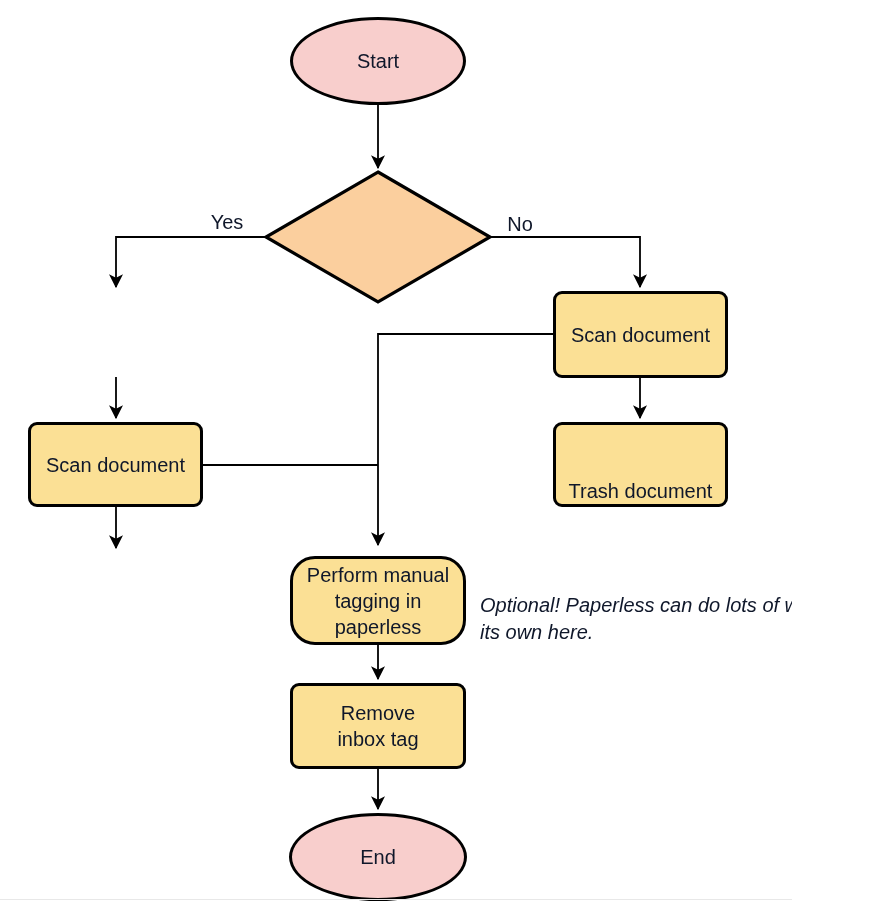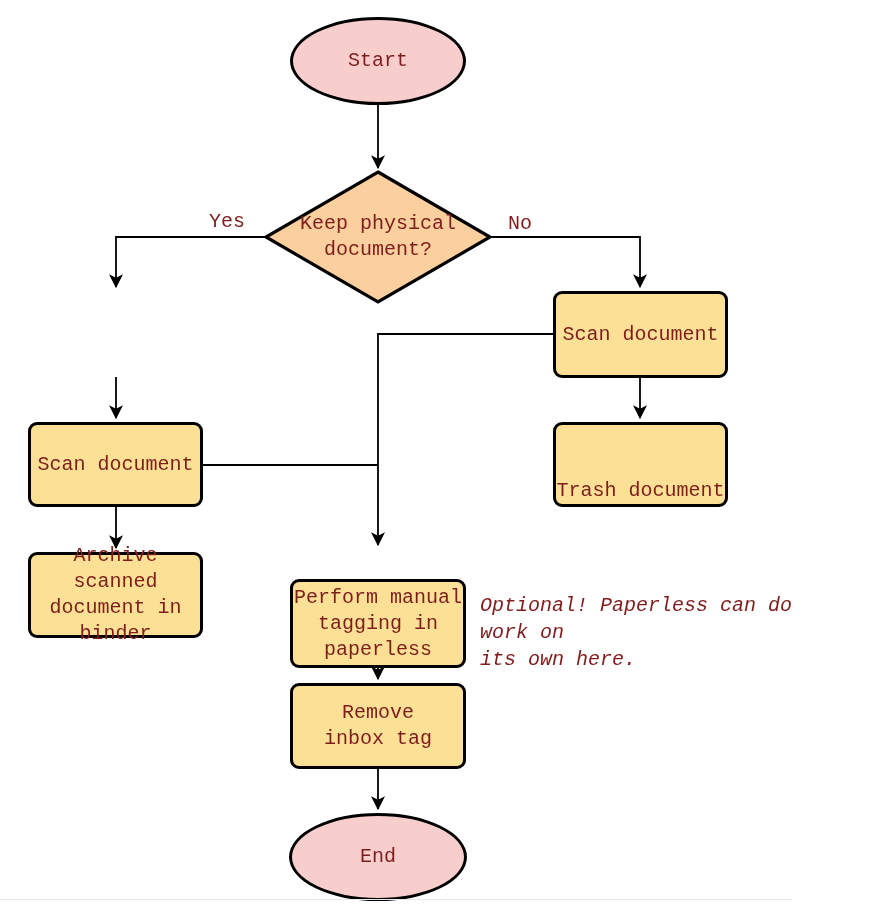--- a/index.html
+++ b/index.html
@@ -6,21 +6,21 @@
     --terminator-fill:#F8CECC;
     --decision-fill:#FBCF9E;
     --process-fill:#FBE095;
     --stroke-color:#000000;
     --page-edge:#e8e8e8;
   }
   *{box-sizing:border-box;margin:0;padding:0;}
   html,body{background:#ffffff;}
   .stage{
     position:relative;width:792px;height:907px;background:#ffffff;overflow:hidden;
-    font-family:Liberation Mono, monospace;color:#7f1d1d;
+    font-family:Liberation Sans, sans-serif;color:#0f172a;
   }
   .edges{position:absolute;left:0;top:0;width:888px;height:907px;}
   .node{
     position:absolute;display:flex;align-items:center;justify-content:center;
     text-align:center;font-size:20px;line-height:26px;white-space:pre-line;
     border:3px solid var(--stroke-color);
   }
   .process{background:var(--process-fill);border-radius:9px;}
   .terminator{background:var(--terminator-fill);border-radius:50%;}
   .diamond-label{
@@ -59,47 +59,40 @@
     <polyline points="378,638 378,679" marker-end="url(#arrow)"></polyline>
     <polyline points="378,769 378,809" marker-end="url(#arrow)"></polyline>
 
     <polygon points="378,172 490,237 378,302 266,237" style="fill:var(--decision-fill)" stroke-width="3.2"></polygon>
   </svg>
 
   <div class="node terminator" style="left:290px;top:17px;width:176px;height:88px;">
     <span>Start</span>
   </div>
 
-  <div class="diamond-label" style="left:298px;top:207px;width:160px;height:60px;">Keep physical
-document?</div>
 
   <div class="edge-label" style="left:197px;top:211px;width:60px;">Yes</div>
 
   <div class="edge-label" style="left:490px;top:213px;width:60px;">No</div>
 
 
   <div class="node process" style="left:28px;top:422px;width:175px;height:85px;">
     <span>Scan document</span>
   </div>
 
-  <div class="node process" style="left:28px;top:552px;width:175px;height:86px;">
-    <span>Archive scanned
-document in
-binder</span>
-  </div>
 
   <div class="node process" style="left:553px;top:291px;width:175px;height:87px;">
     <span>Scan document</span>
   </div>
 
   <div class="node process" style="left:553px;top:422px;width:175px;height:85px;align-items:flex-end;">
     <span>Trash document</span>
   </div>
 
-  <div class="node process" style="left:290px;top:579px;width:176px;height:89px;">
+  <div class="node process" style="left:290px;top:556px;width:176px;height:89px;border-radius:25px;">
     <span>Perform manual
 tagging in
 paperless</span>
   </div>
 
   <div class="annotation" style="left:480px;top:592px;width:410px;">Optional! Paperless can do lots of work on
 its own here.</div>
 
   <div class="node terminator" style="left:289px;top:813px;width:178px;height:88px;">
     <span>End</span>

